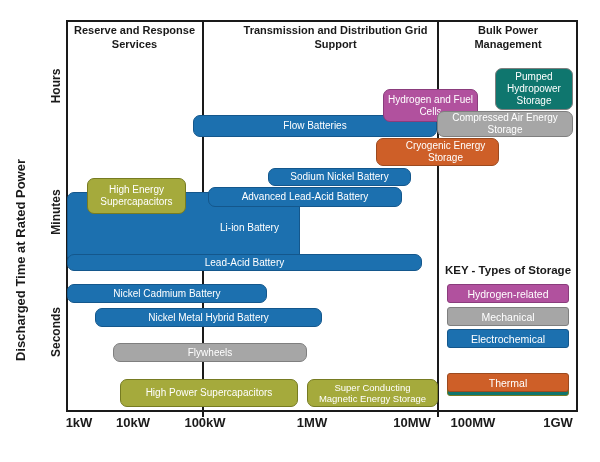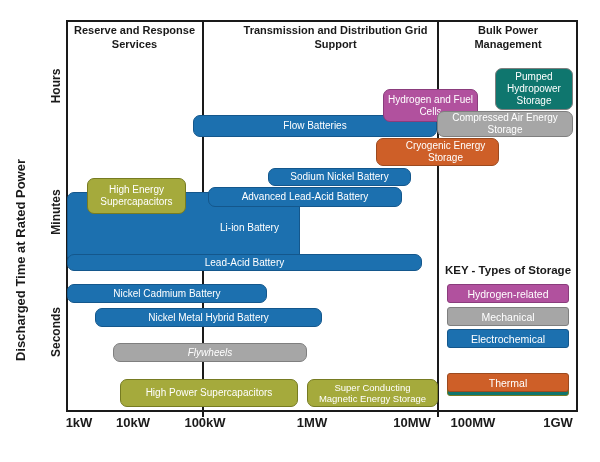--- a/index.html
+++ b/index.html
@@ -66,21 +66,21 @@
 Management</div>
     </div>
   <div id="tech-boxes">
       <div class="tech" style="left: 67px; top: 192px; width: 233px; height: 71px; background: rgb(28, 112, 175); border-color: rgb(20, 87, 140); padding-left: 132px;">Li-ion Battery</div>
       <div class="tech" style="left: 193px; top: 115px; width: 244px; height: 22px; background: rgb(28, 112, 175); border-color: rgb(20, 87, 140);">Flow Batteries</div>
       <div class="tech" style="left: 268px; top: 168px; width: 143px; height: 18px; background: rgb(28, 112, 175); border-color: rgb(20, 87, 140);">Sodium Nickel Battery</div>
       <div class="tech" style="left: 208px; top: 187px; width: 194px; height: 20px; background: rgb(28, 112, 175); border-color: rgb(20, 87, 140);">Advanced Lead-Acid Battery</div>
       <div class="tech" style="left: 67px; top: 254px; width: 355px; height: 17px; background: rgb(28, 112, 175); border-color: rgb(20, 87, 140);">Lead-Acid Battery</div>
       <div class="tech" style="left: 67px; top: 284px; width: 200px; height: 19px; background: rgb(28, 112, 175); border-color: rgb(20, 87, 140);">Nickel Cadmium Battery</div>
       <div class="tech" style="left: 95px; top: 308px; width: 227px; height: 19px; background: rgb(28, 112, 175); border-color: rgb(20, 87, 140);">Nickel Metal Hybrid Battery</div>
-      <div class="tech" style="left: 113px; top: 343px; width: 194px; height: 19px; background: rgb(166, 166, 166); border-color: rgb(127, 127, 127); font-style: italic;">Flywheels</div>
+      <div class="tech" style="left: 113px; top: 343px; width: 194px; height: 19px; background: rgb(166, 166, 166); border-color: rgb(127, 127, 127);">Flywheels</div>
       <div class="tech" style="left: 120px; top: 379px; width: 178px; height: 28px; background: rgb(165, 170, 60); border-color: rgb(118, 123, 34); text-align: right;">High Power Supercapacitors</div>
       <div class="tech" style="left: 307px; top: 379px; width: 131px; height: 28px; background: rgb(165, 170, 60); border-color: rgb(118, 123, 34); font-size: 9.5px;">Super Conducting
 Magnetic Energy Storage</div>
       <div class="tech" style="left: 495px; top: 68px; width: 78px; height: 42px; background: #0f766e; border-color: rgb(127, 127, 127);">Pumped
 Hydropower
 Storage</div>
       <div class="tech" style="left: 383px; top: 77px; width: 95px; height: 33px; background: rgb(177, 81, 158); border-color: rgb(138, 60, 124); margin-top: 12px;">Hydrogen and Fuel
 Cells</div>
       <div class="tech" style="left: 437px; top: 111px; width: 136px; height: 26px; background: rgb(166, 166, 166); border-color: rgb(127, 127, 127);">Compressed Air Energy
 Storage</div>

